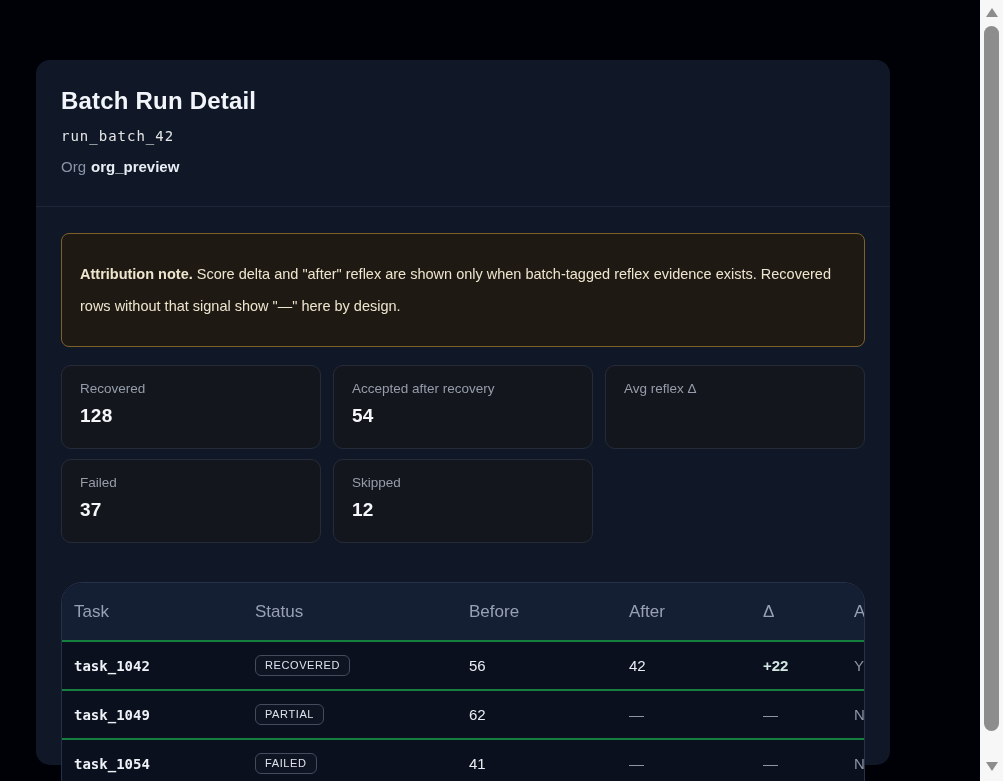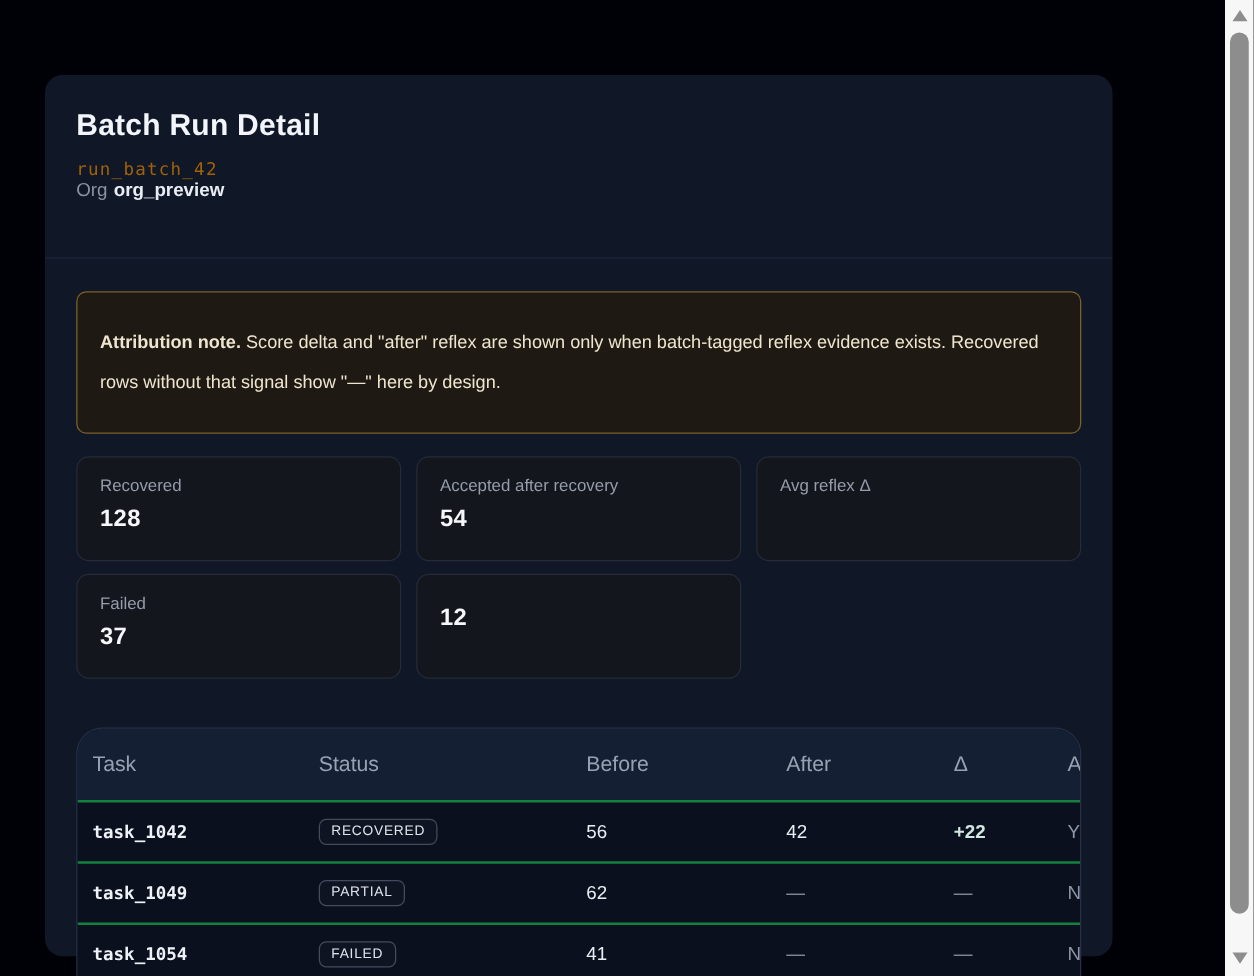--- a/index.html
+++ b/index.html
@@ -32,23 +32,24 @@
     font-size: 24px;
     font-weight: 700;
     color: #f2f5f9;
     letter-spacing: 0.2px;
   }
   .run-id {
     margin-top: 13px;
     font-family: "DejaVu Sans Mono", monospace;
     font-size: 14px;
     letter-spacing: 1px;
-    color: #a16207;
+    color: #e5e5e5;
   }
   .org-line {
+    margin-top: 14px;
     font-size: 15px;
     color: #8a93a4;
   }
   .org-value {
     color: #e9edf4;
     font-weight: 600;
     margin-left: 5px;
   }
 
   .card-body { padding: 26px 25px 0 25px; }
@@ -213,20 +214,21 @@
           <div class="stat-value">54</div>
         </div>
         <div class="stat">
           <div class="stat-label">Avg reflex Δ</div>
         </div>
         <div class="stat">
           <div class="stat-label">Failed</div>
           <div class="stat-value">37</div>
         </div>
         <div class="stat">
+          <div class="stat-label">Skipped</div>
           <div class="stat-value">12</div>
         </div>
       </div>
 
       <div class="table">
 
         <div class="thead">
           <div class="th">Task</div>
           <div class="th">Status</div>
           <div class="th">Before</div>

